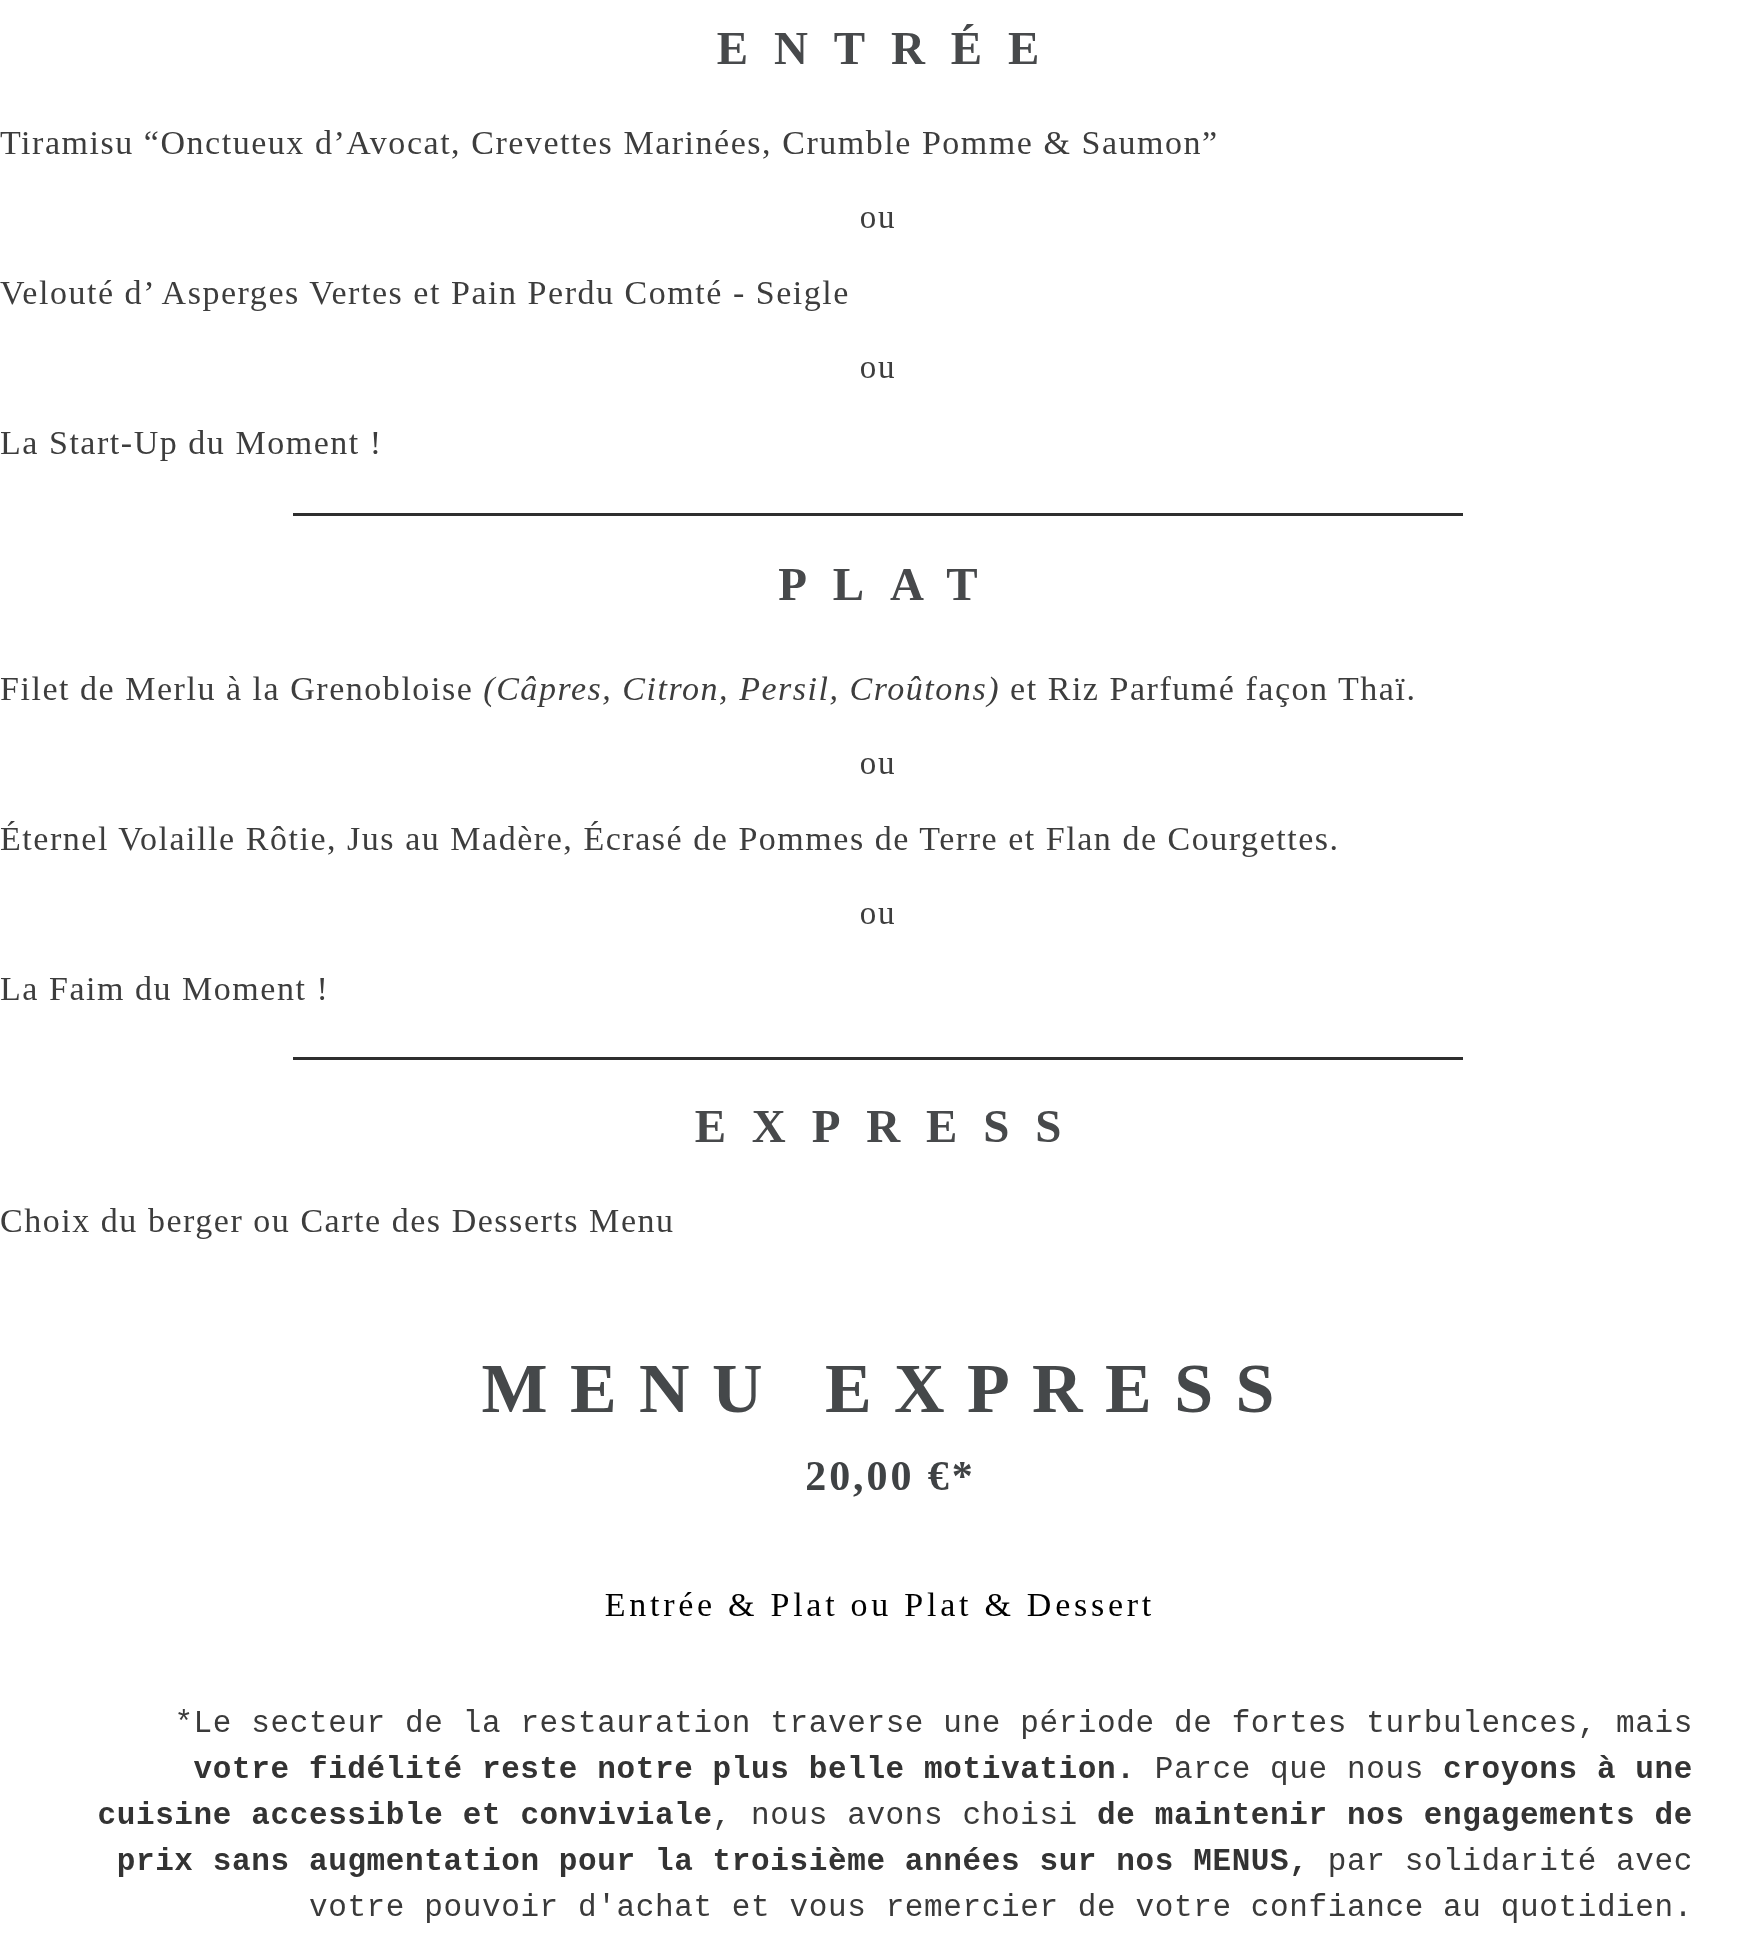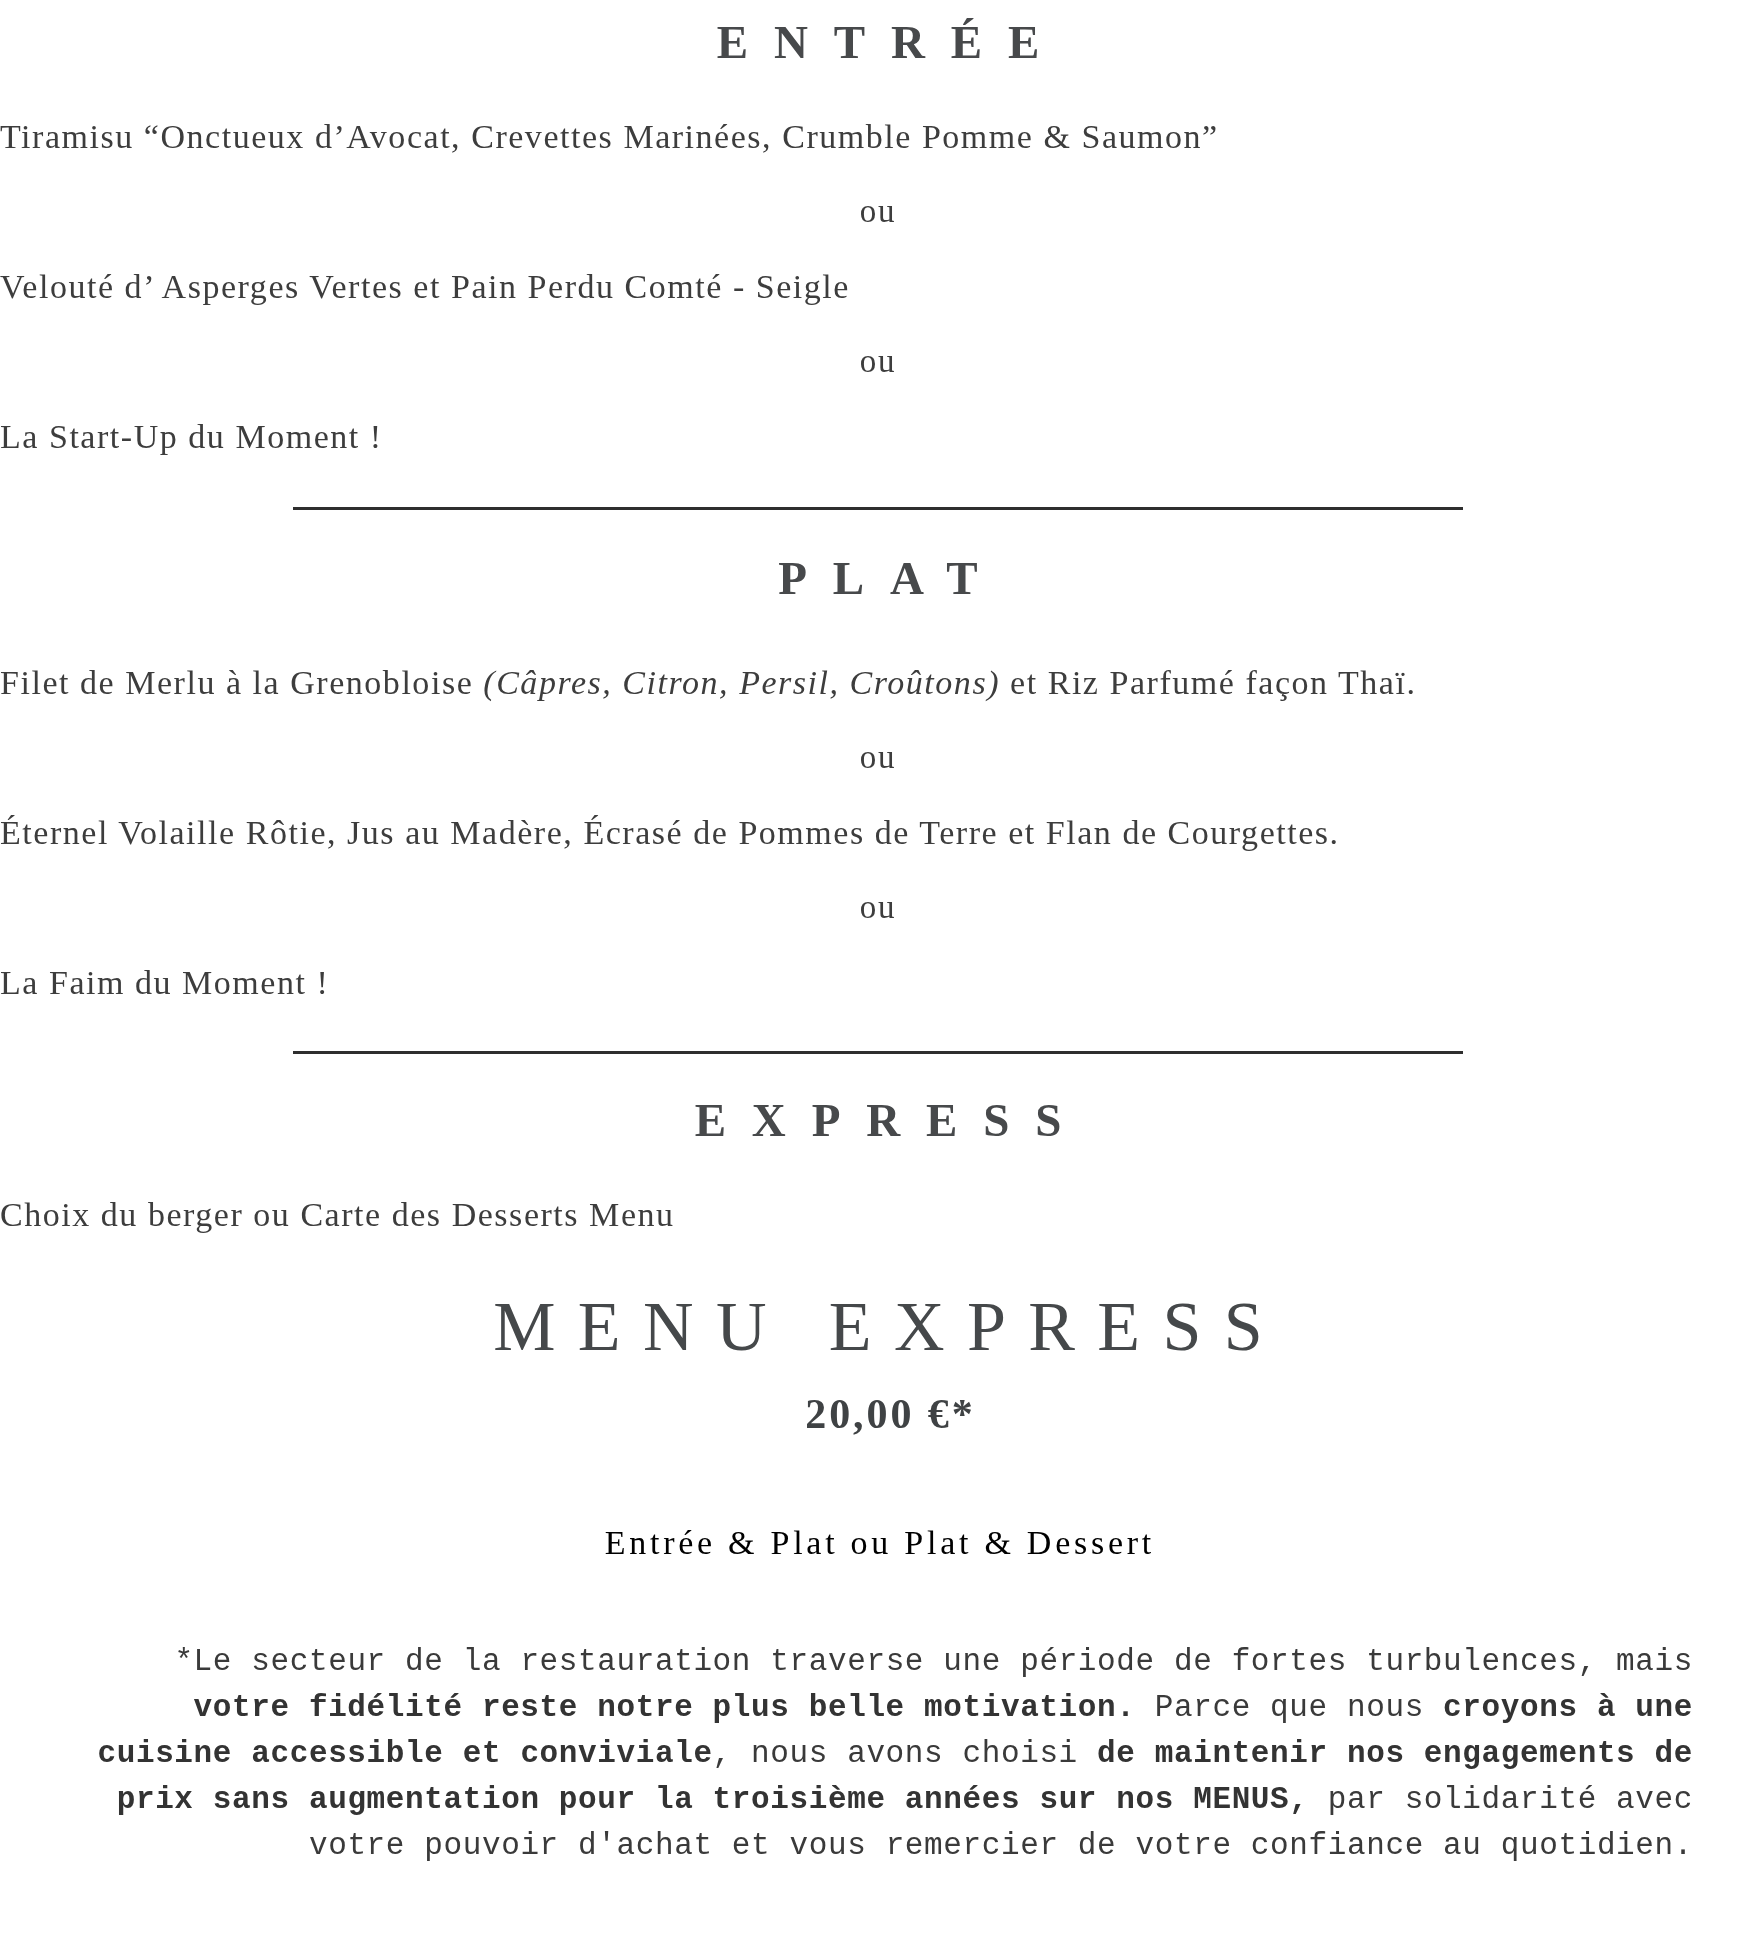--- a/index.html
+++ b/index.html
@@ -43,32 +43,32 @@
   .italic { font-style: italic; }
 
   .divider {
     width: 1170px;
     height: 3px;
     background: #2e2e2e;
     margin-left: auto;
     margin-right: auto;
   }
 
-  .mt-entree   { margin-top: 14px; }
+  .mt-entree   { margin-top: 20px; }
   .mt-first    { margin-top: 46px; }
   .mt-line     { margin-top: 34px; }
   .mt-div1     { margin-top: 50px; margin-bottom: 40px; }
   .mt-plat-item{ margin-top: 56px; }
   .mt-div2     { margin-top: 48px; margin-bottom: 38px; }
 
   .express-title {
-    margin-top: 50px;
+    margin-top: 106px;
     font-size: 70px;
     line-height: 84px;
-    font-weight: 400;
+    font-weight: 700;
     letter-spacing: 0.32em;
     text-indent: 0.32em;
     color: #45484a;
     text-align: center;
   }
   .express-price {
     margin-top: 20px;
     font-size: 42px;
     line-height: 50px;
     font-weight: 700;

